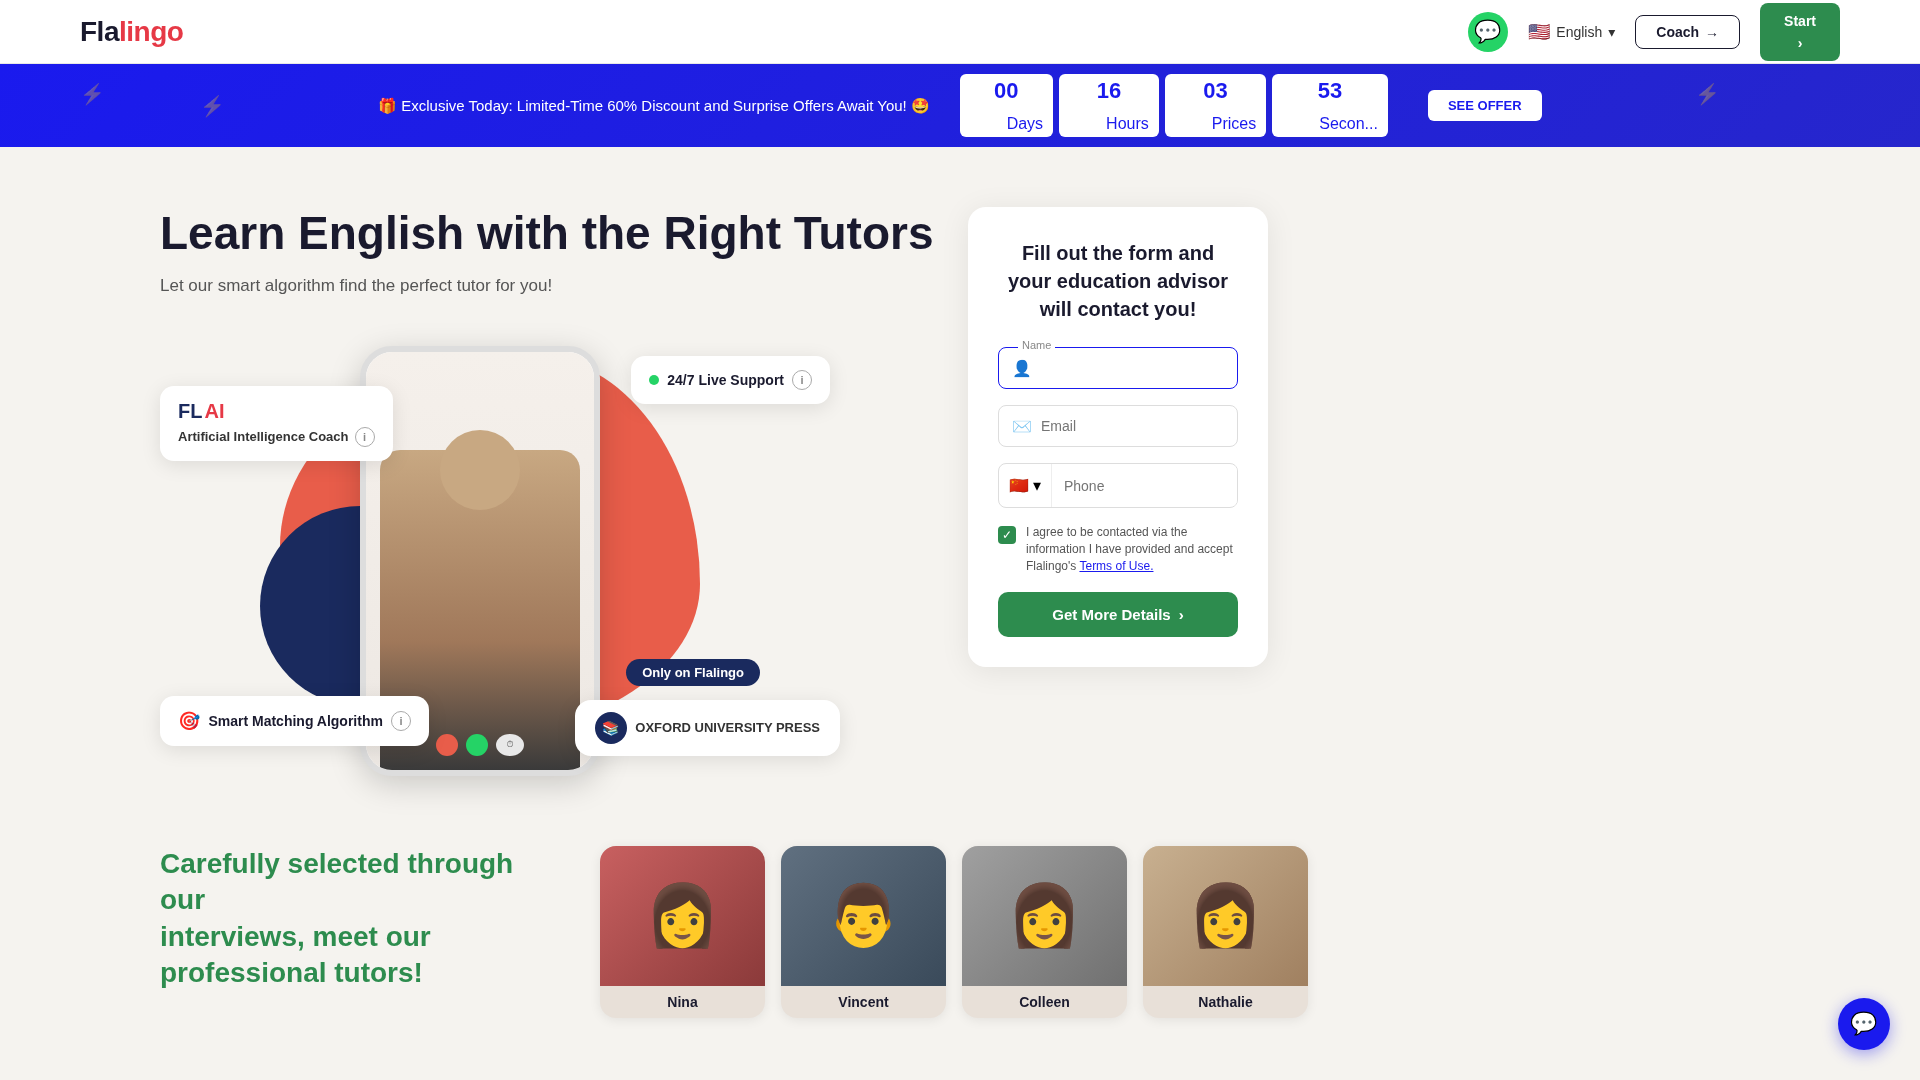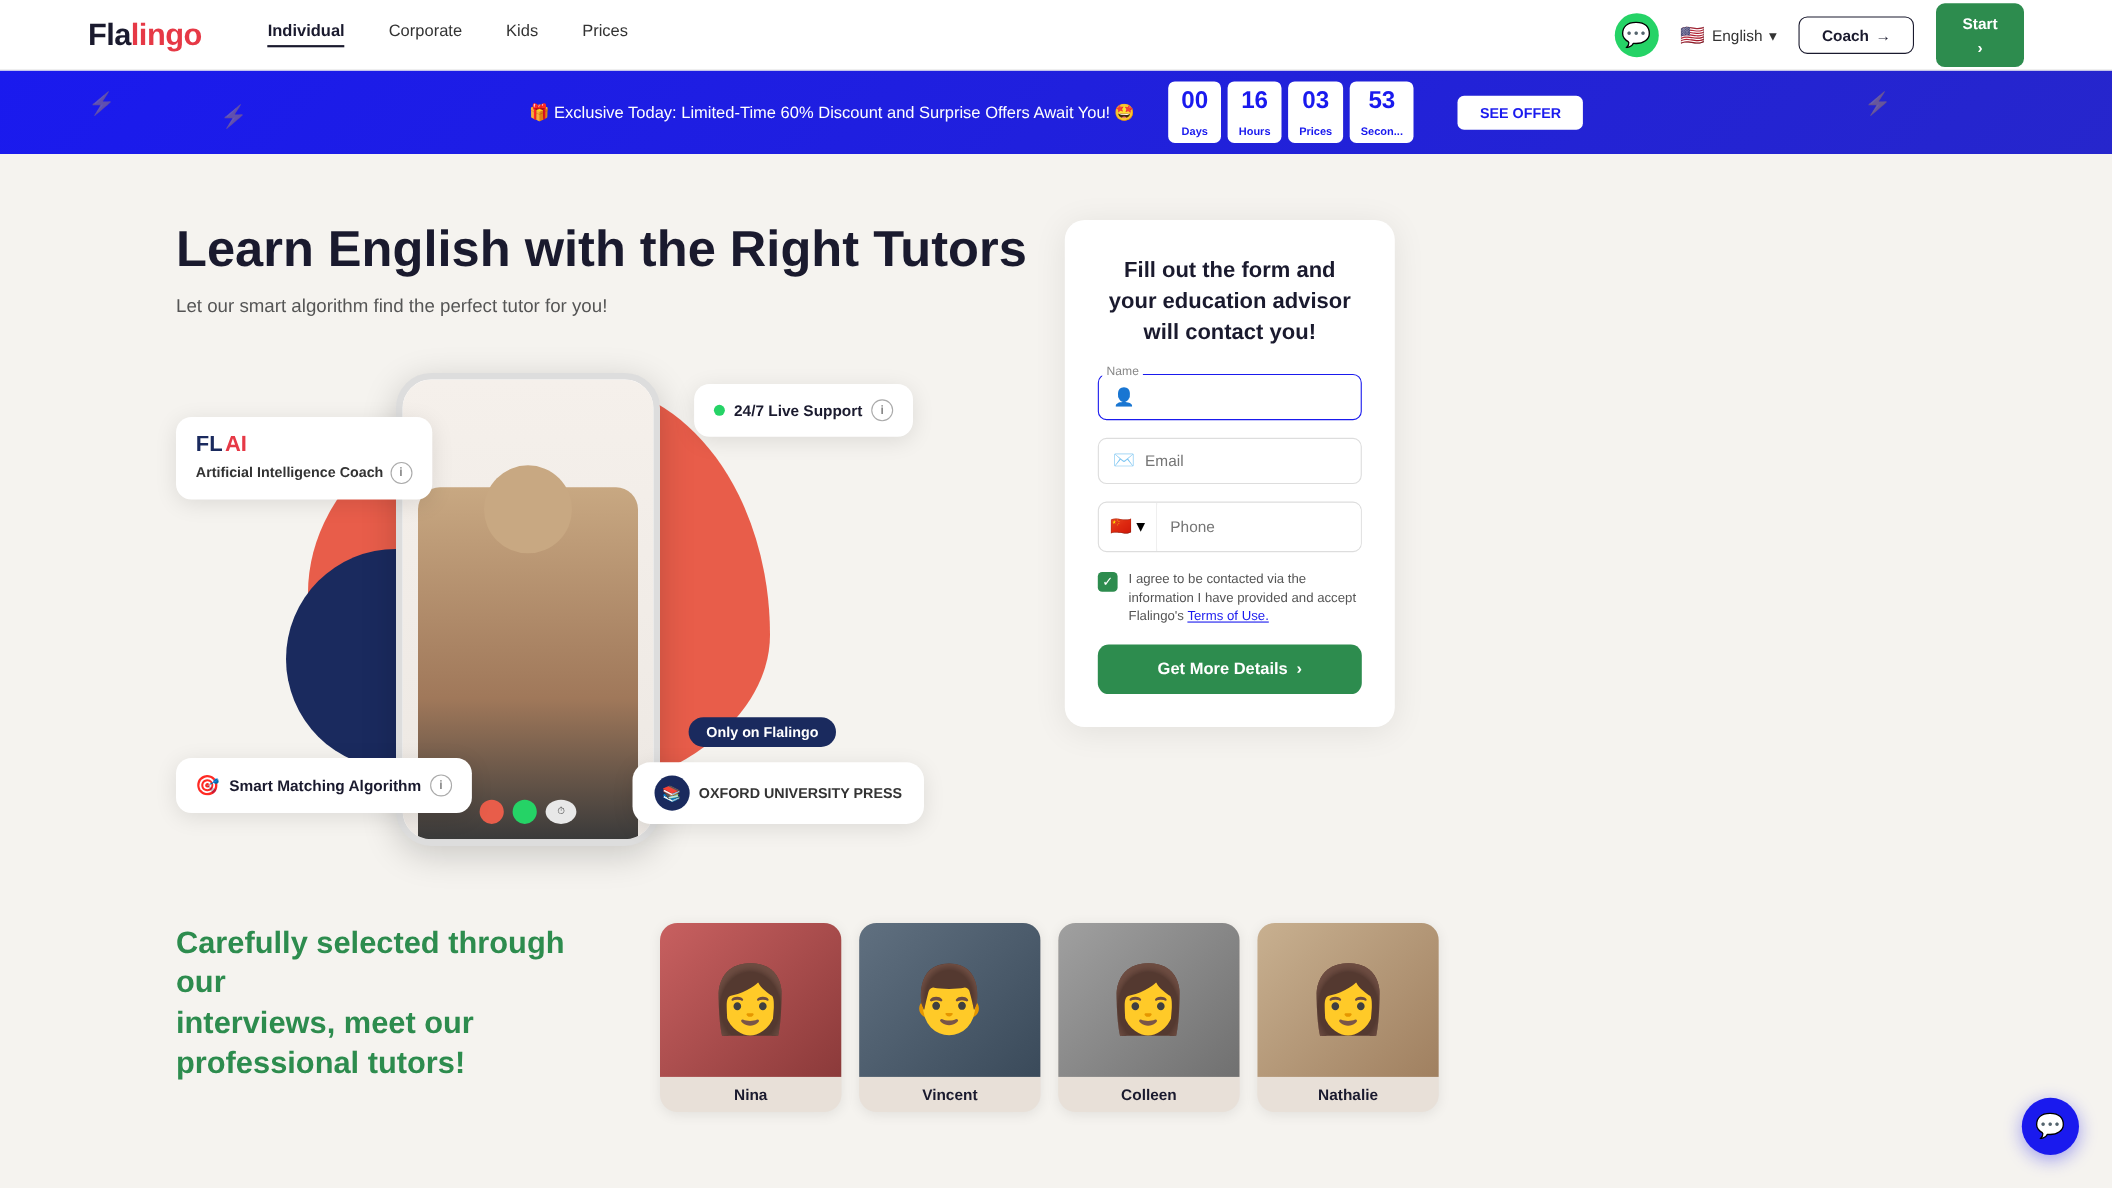--- a/index.html
+++ b/index.html
@@ -95,21 +95,21 @@
       background: #fff;
       color: #1a1aee;
       border-radius: 6px;
       padding: 4px 10px;
       font-weight: 800;
       font-size: 22px;
       min-width: 48px;
       text-align: center;
       display: flex; flex-direction: column; align-items: center; gap: 11px;
     }
-    .countdown-label { font-size: 10px; color: #1a1aee; font-weight: 700; }
+    .countdown-label { font-size: 16px; color: #1a1aee; font-weight: 400; margin-left: 37px; }
     .see-offer-btn {
       background: #fff;
       color: #1a1aee;
       border: none;
       padding: 8px 20px;
       border-radius: 6px;
       font-weight: 700;
       font-size: 13px;
       cursor: pointer;
       margin-left: 10px;
@@ -255,21 +255,21 @@
       text-align: center;
       margin-bottom: 24px;
       line-height: 1.4;
     }
     .form-field {
       position: relative;
       margin-bottom: 16px;
     }
     .field-label {
       position: absolute;
-      top: -8px; left: 4px;
+      top: -8px; left: 20px;
       background: #fff;
       padding: 0 4px;
       font-size: 11px;
       color: #888;
     }
     .field-input {
       width: 100%;
       border: 1.5px solid #1a1aee;
       border-radius: 8px;
       padding: 12px 14px 12px 42px;
@@ -376,26 +376,20 @@
       z-index: 999;
     }
     .chat-fab-icon { color: #fff; font-size: 22px; }
   </style>
 </head>
 <body>
 
 <nav class="navbar">
   <div class="logo">
     <span class="fla">Fla</span><span class="ingo">lingo</span>
-  </div>
-  <div class="nav-links">
-    <a class="nav-link active">Individual</a>
-    <a class="nav-link">Corporate</a>
-    <a class="nav-link">Kids</a>
-    <a class="nav-link">Prices</a>
   </div>
   <div class="nav-right">
     <div class="whatsapp-btn">
       <span class="whatsapp-icon">💬</span>
     </div>
     <div class="lang-selector">
       <span class="flag">🇺🇸</span>
       <span>English</span>
       <span>▾</span>
     </div>

